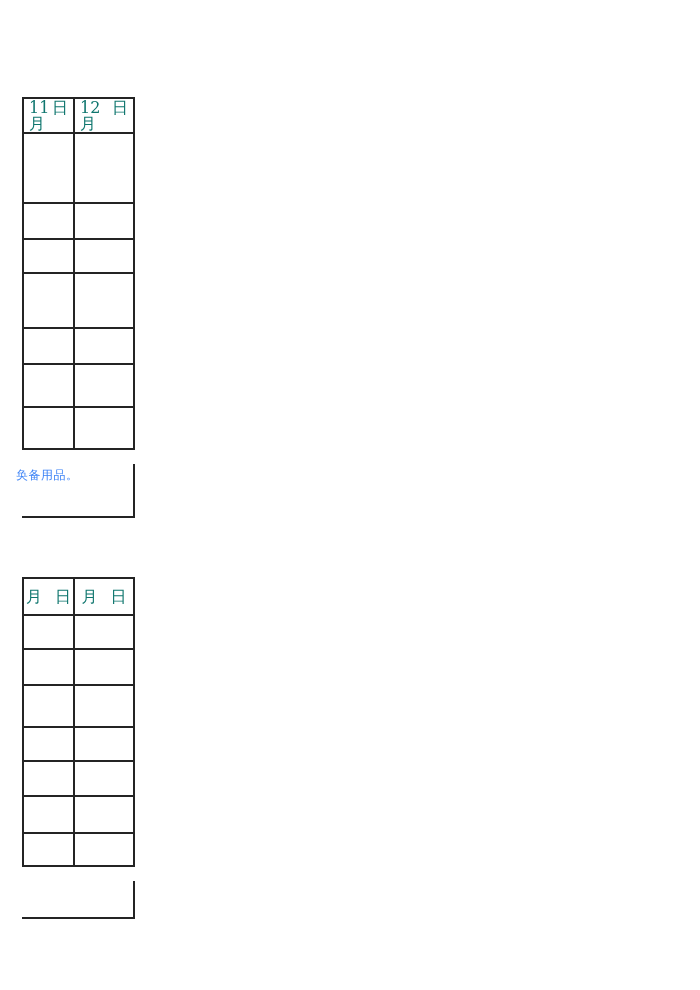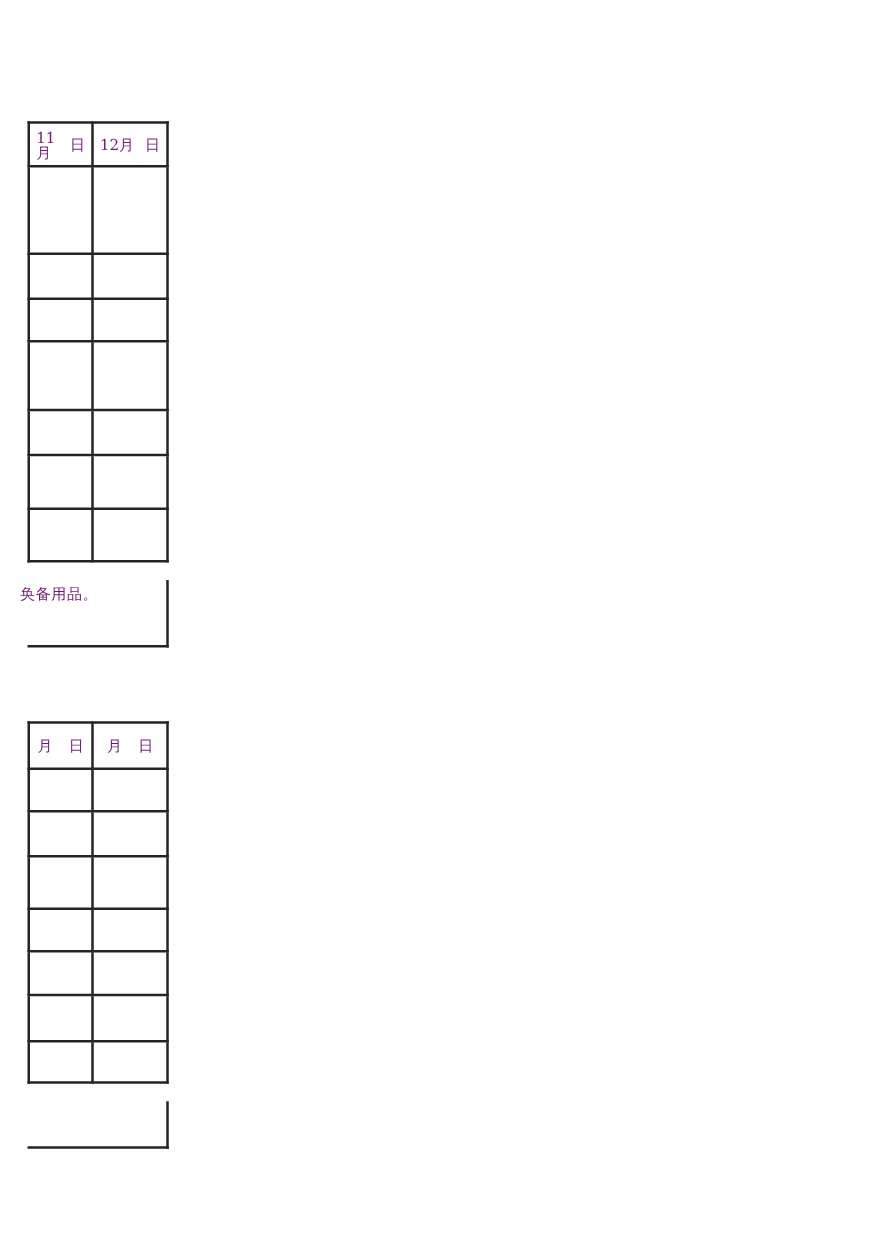--- a/index.html
+++ b/index.html
@@ -29,35 +29,35 @@
   #t2 .c1{width:51px;} #t2 .c2{width:60px;}
   #t2 tr:nth-child(1){height:37px;}
   #t2 tr:nth-child(2){height:34px;}
   #t2 tr:nth-child(3){height:36px;}
   #t2 tr:nth-child(4){height:42px;}
   #t2 tr:nth-child(5){height:34px;}
   #t2 tr:nth-child(6){height:35px;}
   #t2 tr:nth-child(7){height:37px;}
   #t2 tr:nth-child(8){height:33px;}
   .hcell{
-    display:flex;align-items:center;height:100%;
-    font-size:12px;color:#701a75;line-height:1;
+    display:flex;align-items:flex-start;height:100%;
+    font-size:16px;color:#0f766e;line-height:1;
   }
   .spread{justify-content:space-between;padding:0 5px;}
   .centered{justify-content:center;gap:13px;}
   
   .tail{
     position:absolute;
     border-right:2px solid #242424;border-bottom:2px solid #242424;
   }
   #tail1{left:22px;top:464px;width:111px;height:52px;}
   #tail2{left:22px;top:881px;width:111px;height:36px;}
   .note{
     position:absolute;left:16px;top:467px;
-    font-size:12px;color:#701a75;letter-spacing:0.5px;white-space:nowrap;
+    font-size:12px;color:#3b82f6;letter-spacing:0.5px;white-space:nowrap;
   }
 </style>
 </head>
 <body>
 
 <div>
 
   <table id="t1" class="grid">
     <colgroup>
         <col class="c1">

